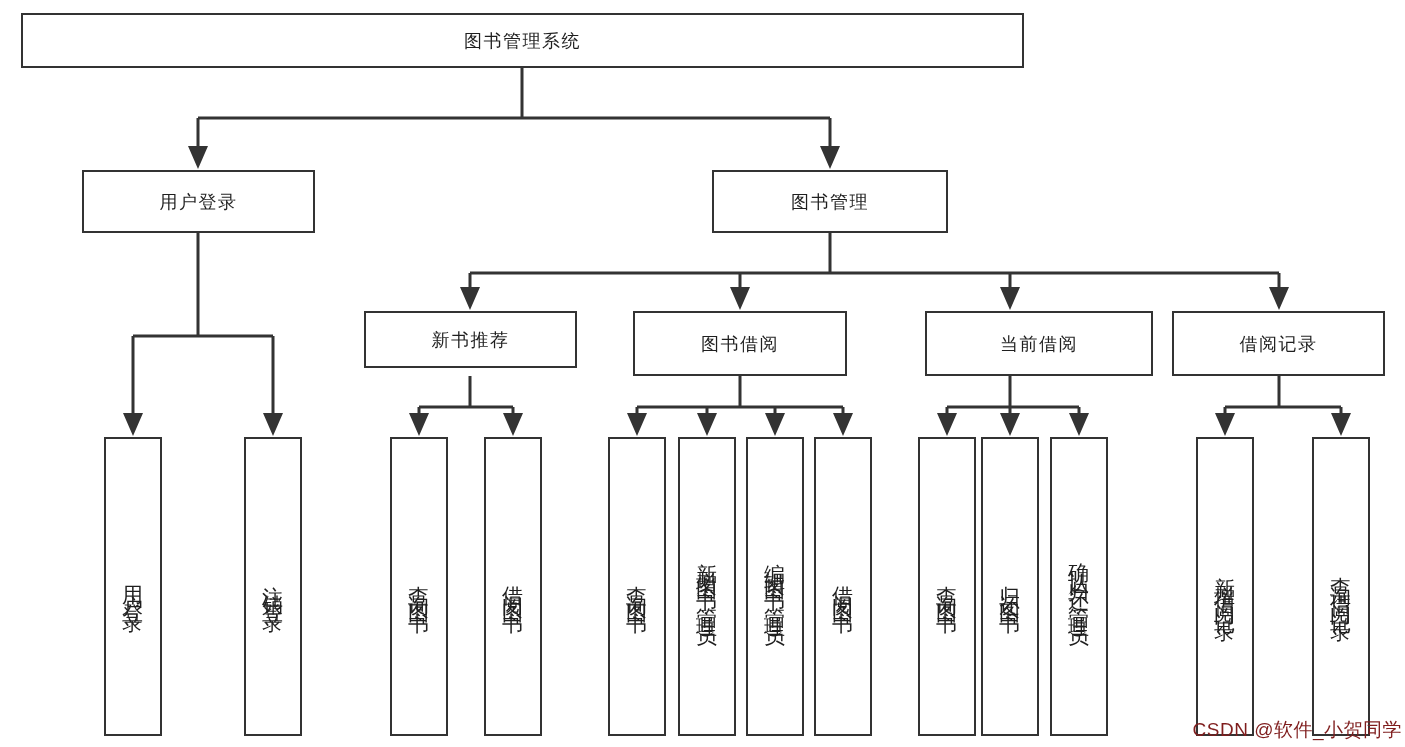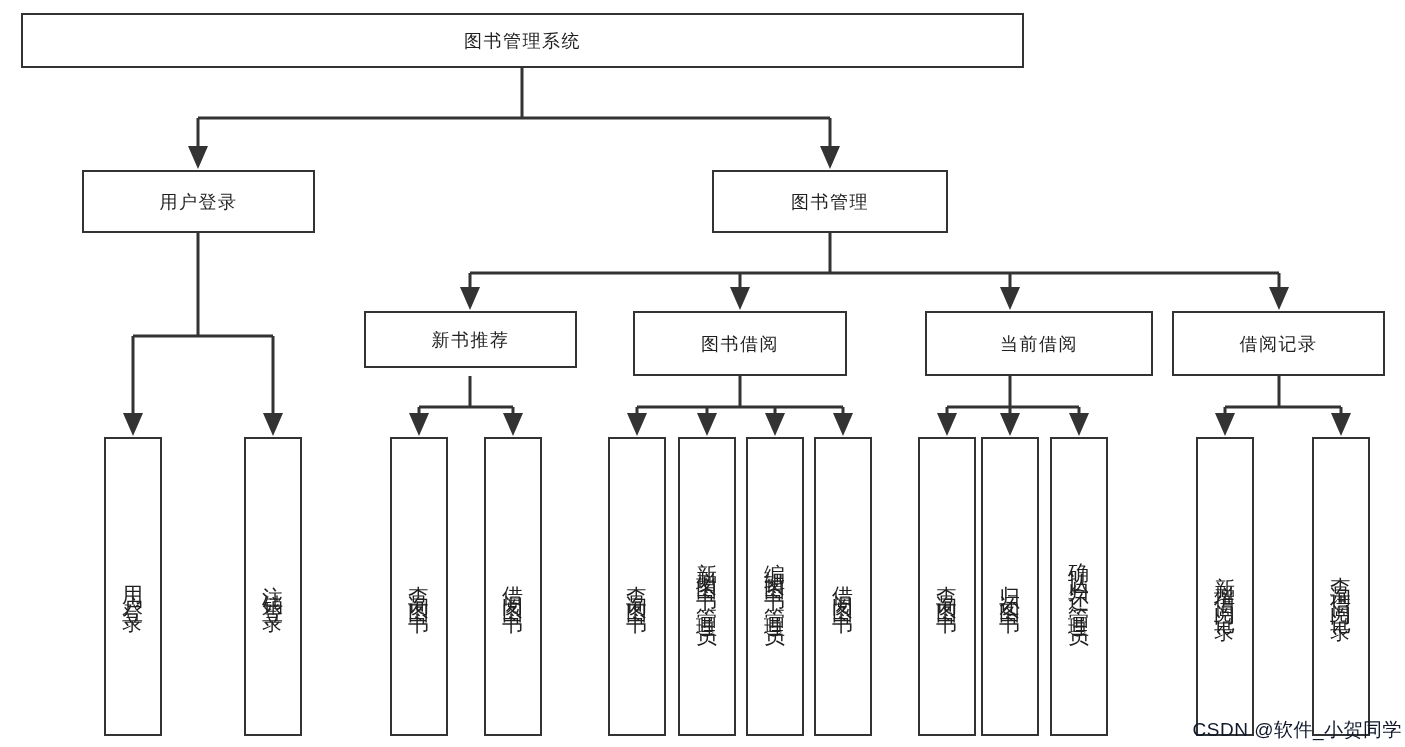--- a/index.html
+++ b/index.html
@@ -16,21 +16,21 @@
     display: flex; align-items: center; justify-content: center;
   }
   .node .lbl { font-size: 18px; letter-spacing: 1.5px; white-space: nowrap; }
   .leaf .lbl {
     writing-mode: vertical-rl; text-orientation: mixed;
     font-size: 21px; letter-spacing: 9px; line-height: 1;
     white-space: normal;
   }
   .watermark {
     position: absolute; right: 3px; bottom: 4px; z-index: 5;
-    font-size: 19px; color: #0f172a; letter-spacing: 0.5px; white-space: nowrap;
+    font-size: 19px; color: #7f1d1d; letter-spacing: 0.5px; white-space: nowrap;
   }
 </style>
 </head>
 <body>
 
 <div class="stage">
 
   <svg class="connectors" width="1405" height="747" viewBox="0 0 1405 747">
     <path fill="none" stroke="#333333" stroke-width="3" d="M522 68 V118 M198 118 H830 M198 118 V150 M830 118 V150
          M198 233 V336 M133 336 H273 M133 336 V418 M273 336 V418

